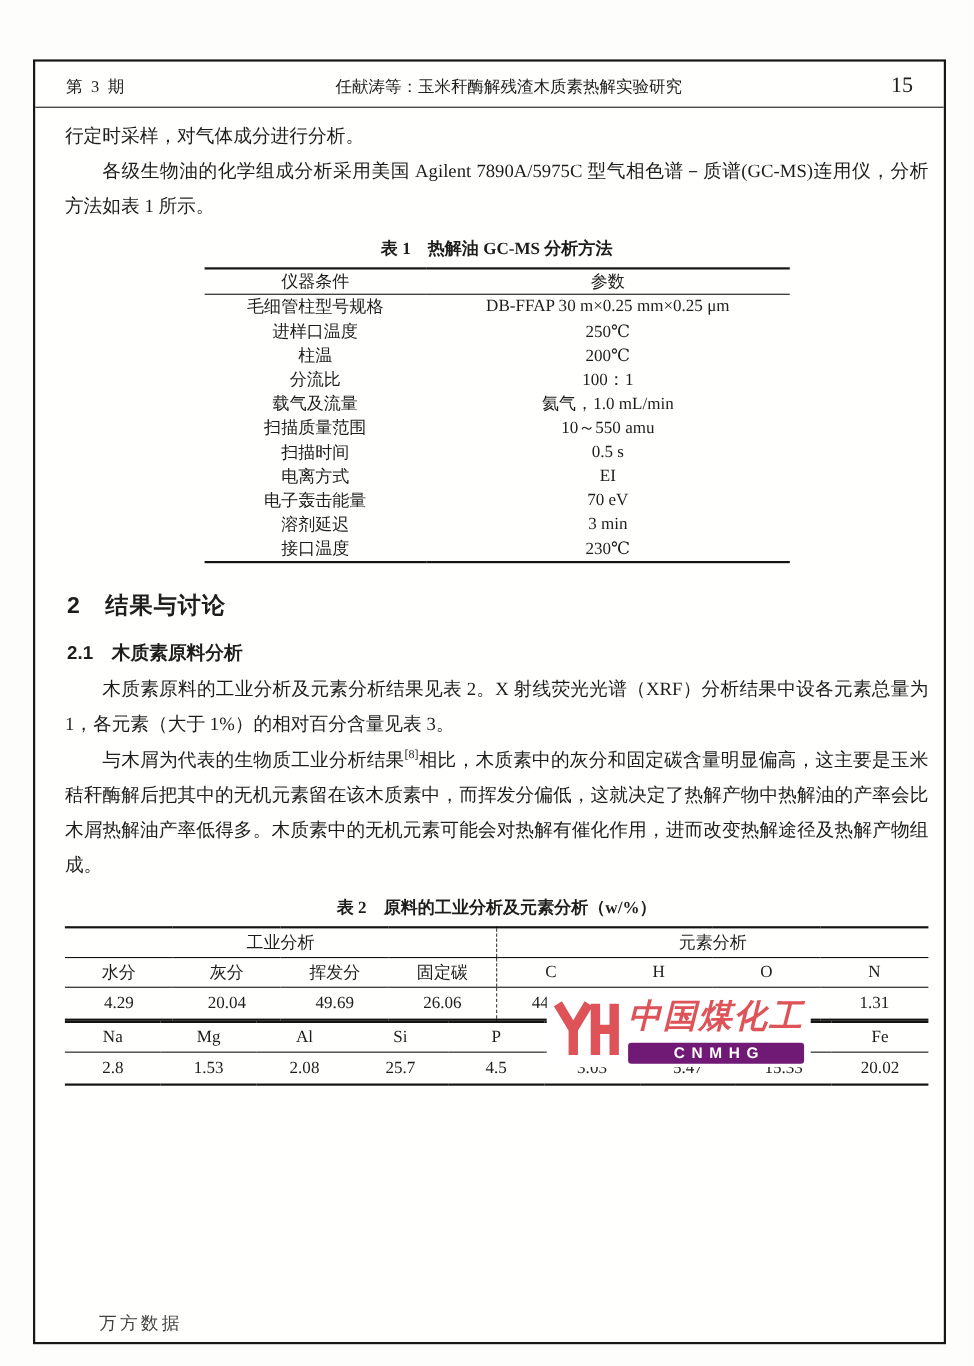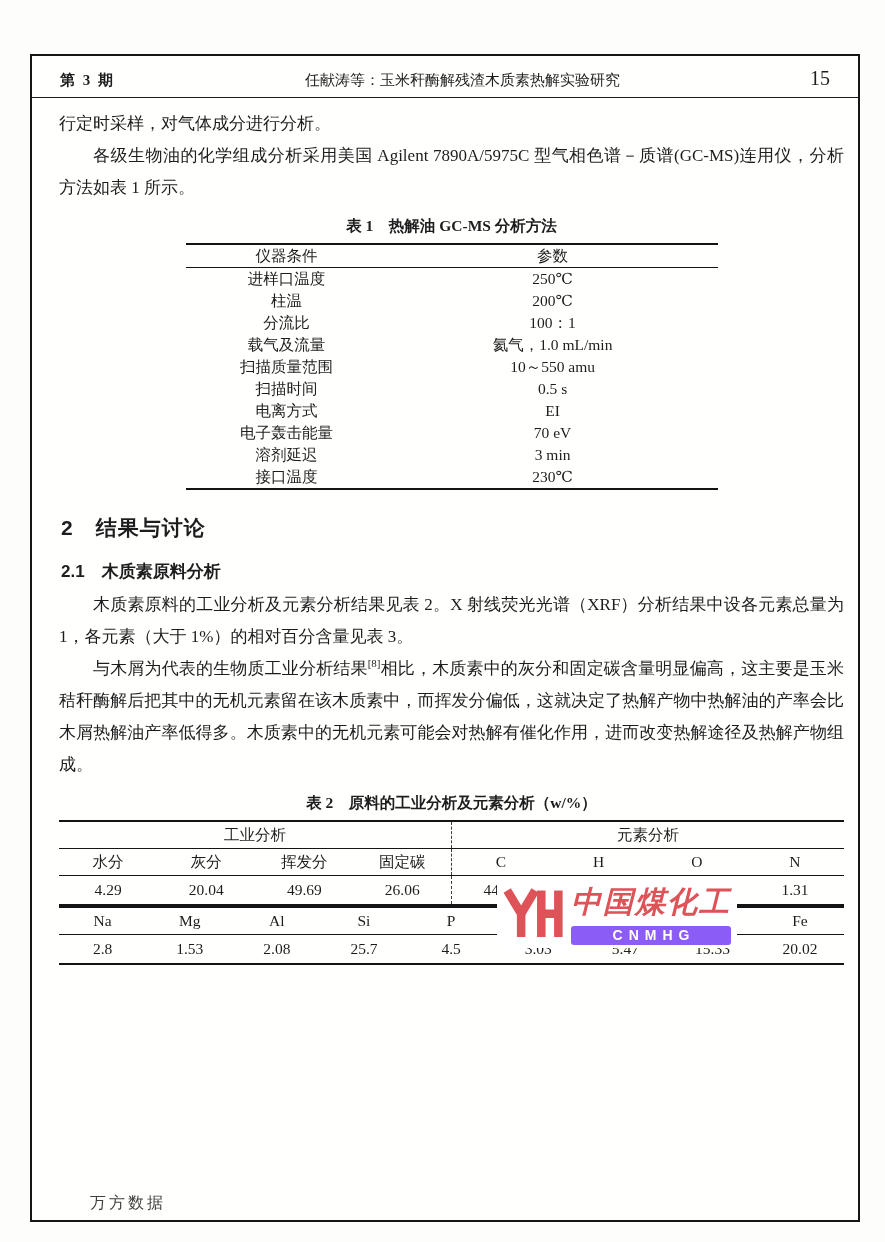--- a/index.html
+++ b/index.html
@@ -10,21 +10,21 @@
   }
   .frame{
     position:absolute;left:30px;top:54px;width:826px;height:1164px;
     border:2px solid #161616;background:#fffffe;overflow:hidden;
   }
   .pg-header{
     display:flex;justify-content:space-between;align-items:baseline;
     padding:11px 28px 7px 28px;font-size:15px;
     border-bottom:1.5px solid #1c1c1c;
   }
-  .pg-header .issue{letter-spacing:2px;font-weight:bold;}
+  .pg-header .issue{letter-spacing:2px;}
   .pg-header .pnum{font-size:20px;}
   .content{padding:10px 14px 0 27px;}
   p.para{font-size:17px;line-height:32px;text-align:justify;margin:0;}
   p.ind{text-indent:2em;}
   sup.ref{font-size:11px;line-height:0;}
   .cap{text-align:center;font-weight:bold;font-size:15.5px;margin:12px 0 6px;}
   table.tbl{border-collapse:collapse;border-top:2.2px solid #141414;border-bottom:2.2px solid #141414;}
   .tbl th,.tbl td{font-weight:normal;text-align:center;font-size:15.5px;padding:0 6px;height:22px;}
   .t1{width:532px;margin:0 auto;}
   .t1 thead th{border-bottom:1.1px solid #141414;}
@@ -46,21 +46,21 @@
   .cap3{text-align:left;padding-left:190px;font-weight:bold;font-size:15.5px;margin:14px 0 6px;}
   .watermark{
     position:absolute;left:438px;top:-28px;width:232px;height:66px;
     display:flex;align-items:center;gap:8px;background:#ffffff;z-index:4;padding:2px 4px;
   }
   .wm-right{display:flex;flex-direction:column;align-items:stretch;}
   .wm-name{
     color:#dd5358;font-size:30px;font-weight:bold;letter-spacing:2px;white-space:nowrap;font-style:italic;
   }
   .wm-sub{
-    background:#8b5cf6;color:#fff;font-family:"Liberation Sans","DejaVu Sans",sans-serif;
+    background:#701a75;color:#fff;font-family:"Liberation Sans","DejaVu Sans",sans-serif;
     font-size:14px;font-weight:bold;letter-spacing:6px;text-align:center;
     border-radius:3px;margin-top:3px;padding:1px 2px 2px 8px;
   }
   .page-footer{
     position:absolute;left:58px;bottom:6px;font-size:16px;color:#3f3f3f;letter-spacing:3px;
   }
 </style>
 </head>
 <body>
 
@@ -83,20 +83,24 @@
           <col style="width:38%">
           <col style="width:62%">
         </colgroup>
       <thead>
         <tr>
           <th>仪器条件</th>
           <th>参数</th>
         </tr>
       </thead>
       <tbody>
+        <tr>
+            <td>毛细管柱型号规格</td>
+            <td>DB-FFAP 30 m×0.25 mm×0.25 μm</td>
+          </tr>
         <tr>
             <td>进样口温度</td>
             <td>250℃</td>
           </tr>
         <tr>
             <td>柱温</td>
             <td>200℃</td>
           </tr>
         <tr>
             <td>分流比</td>

